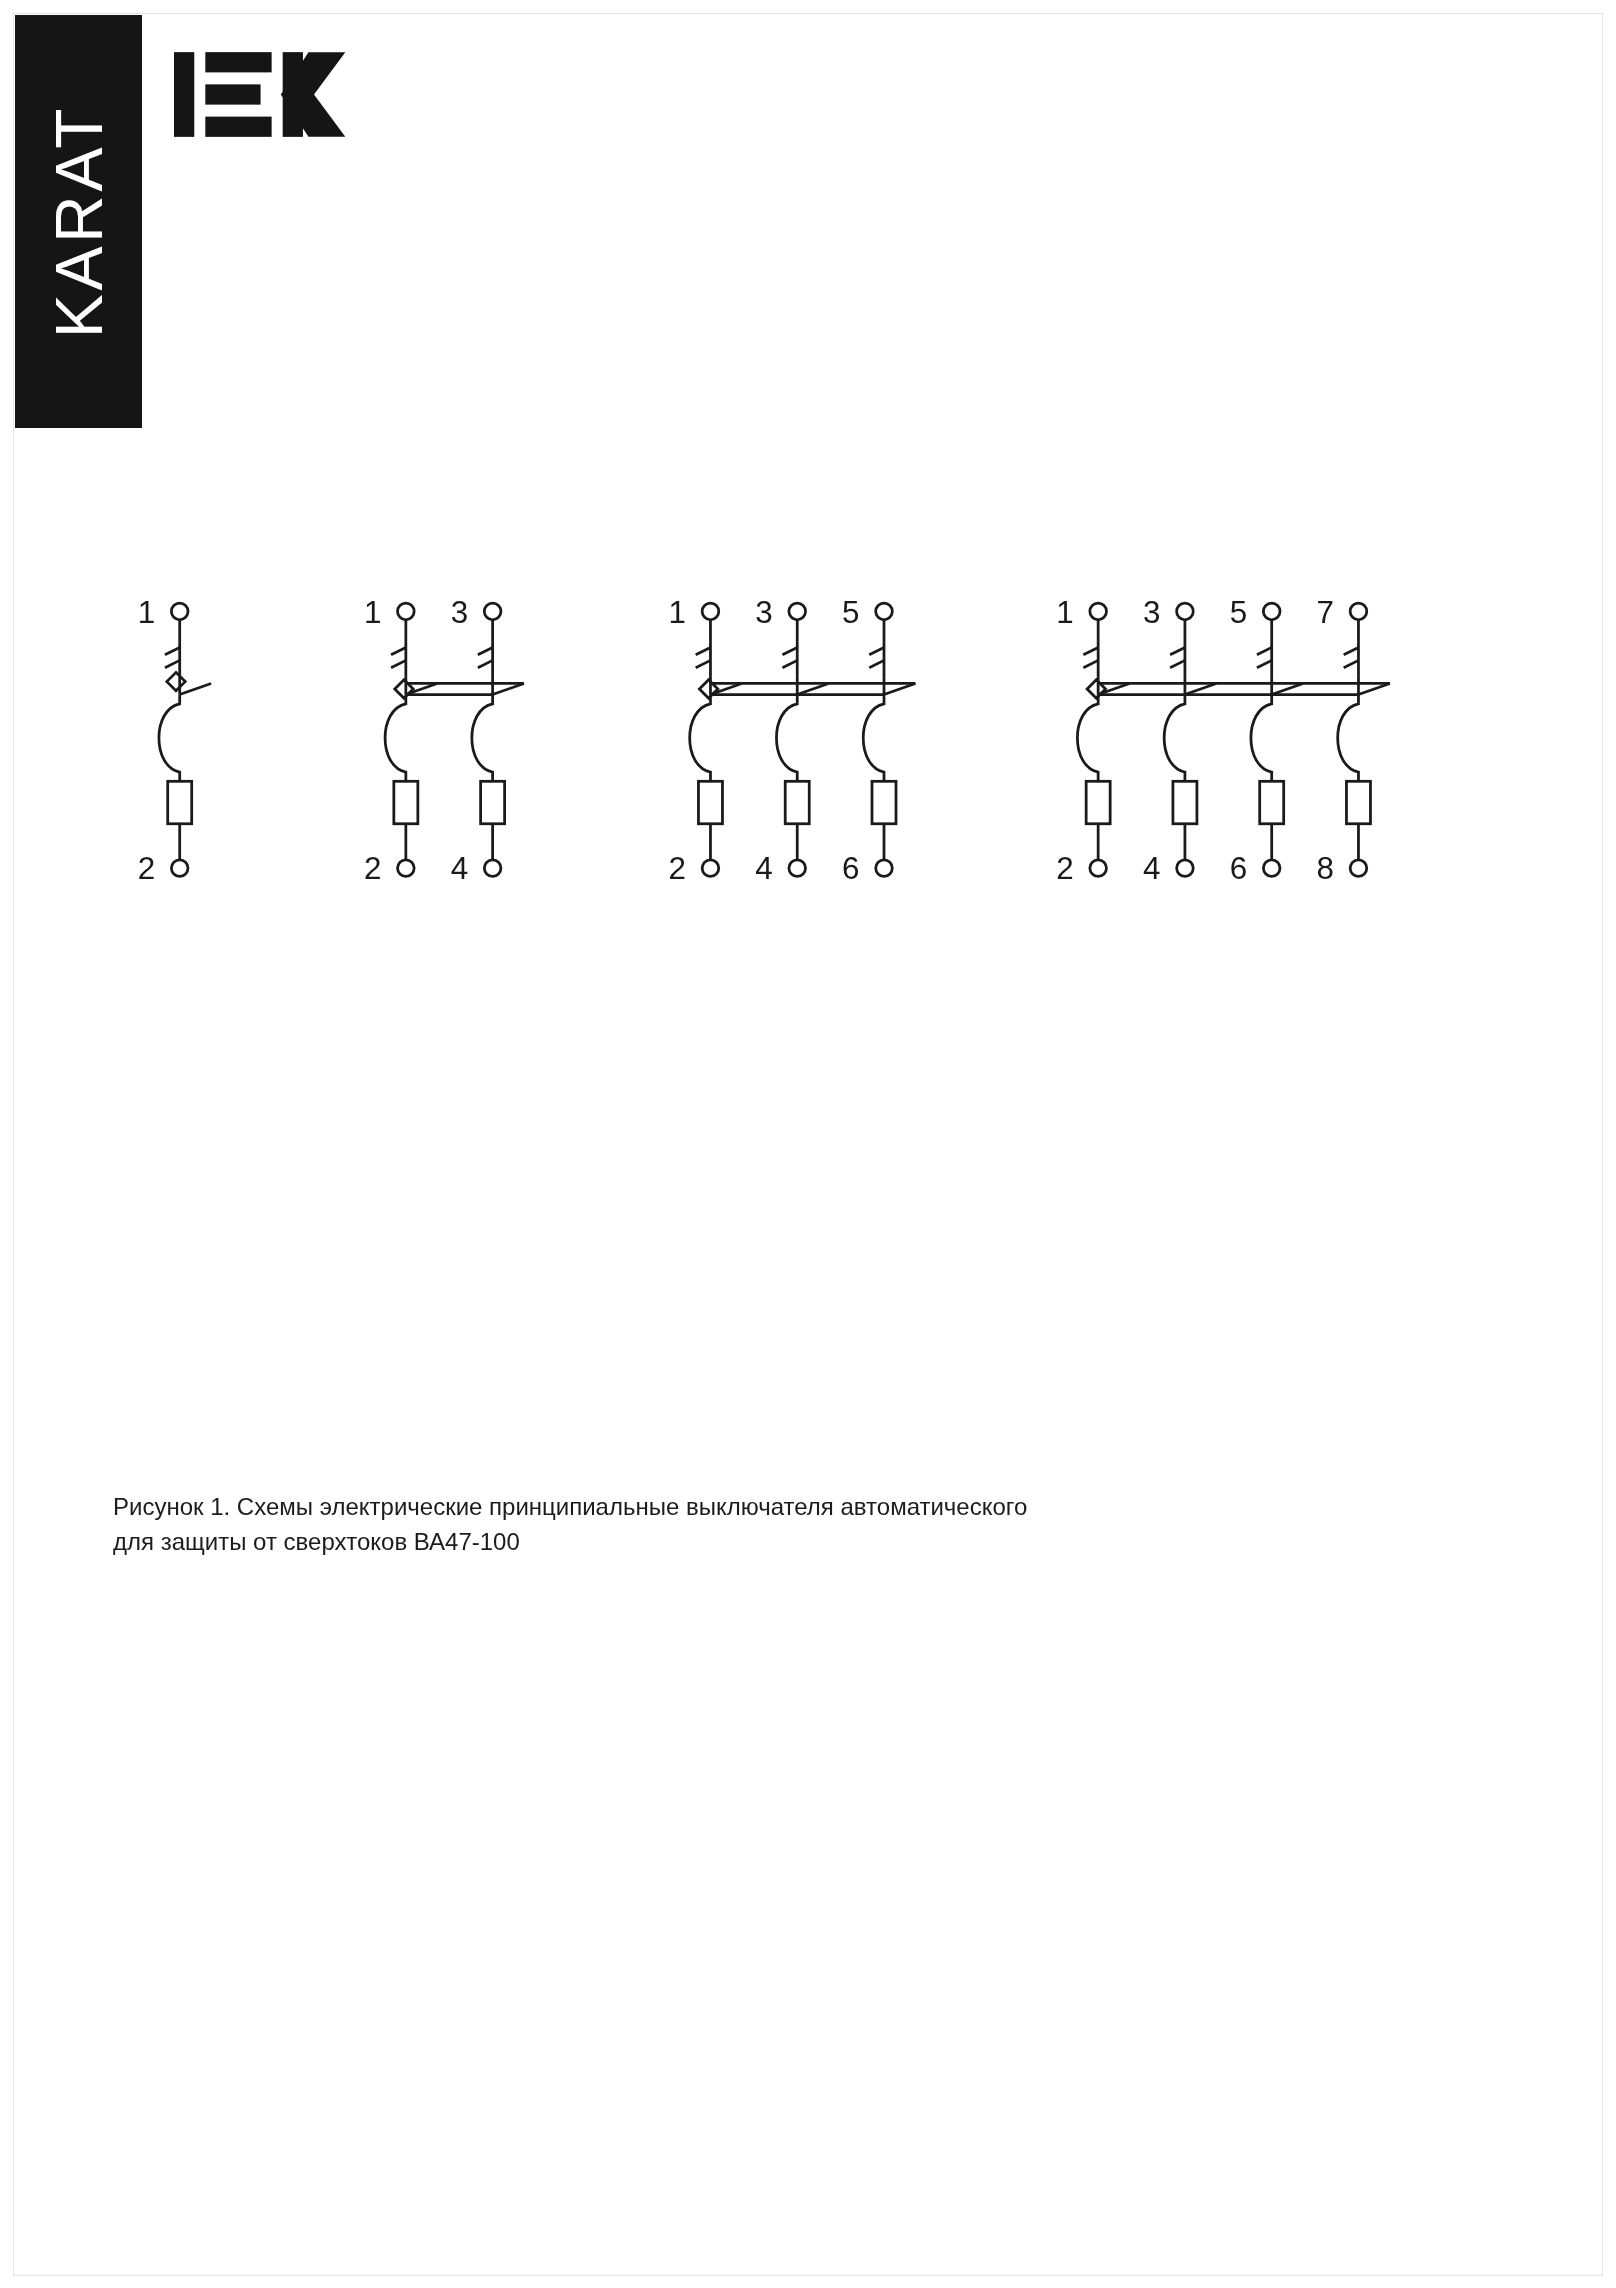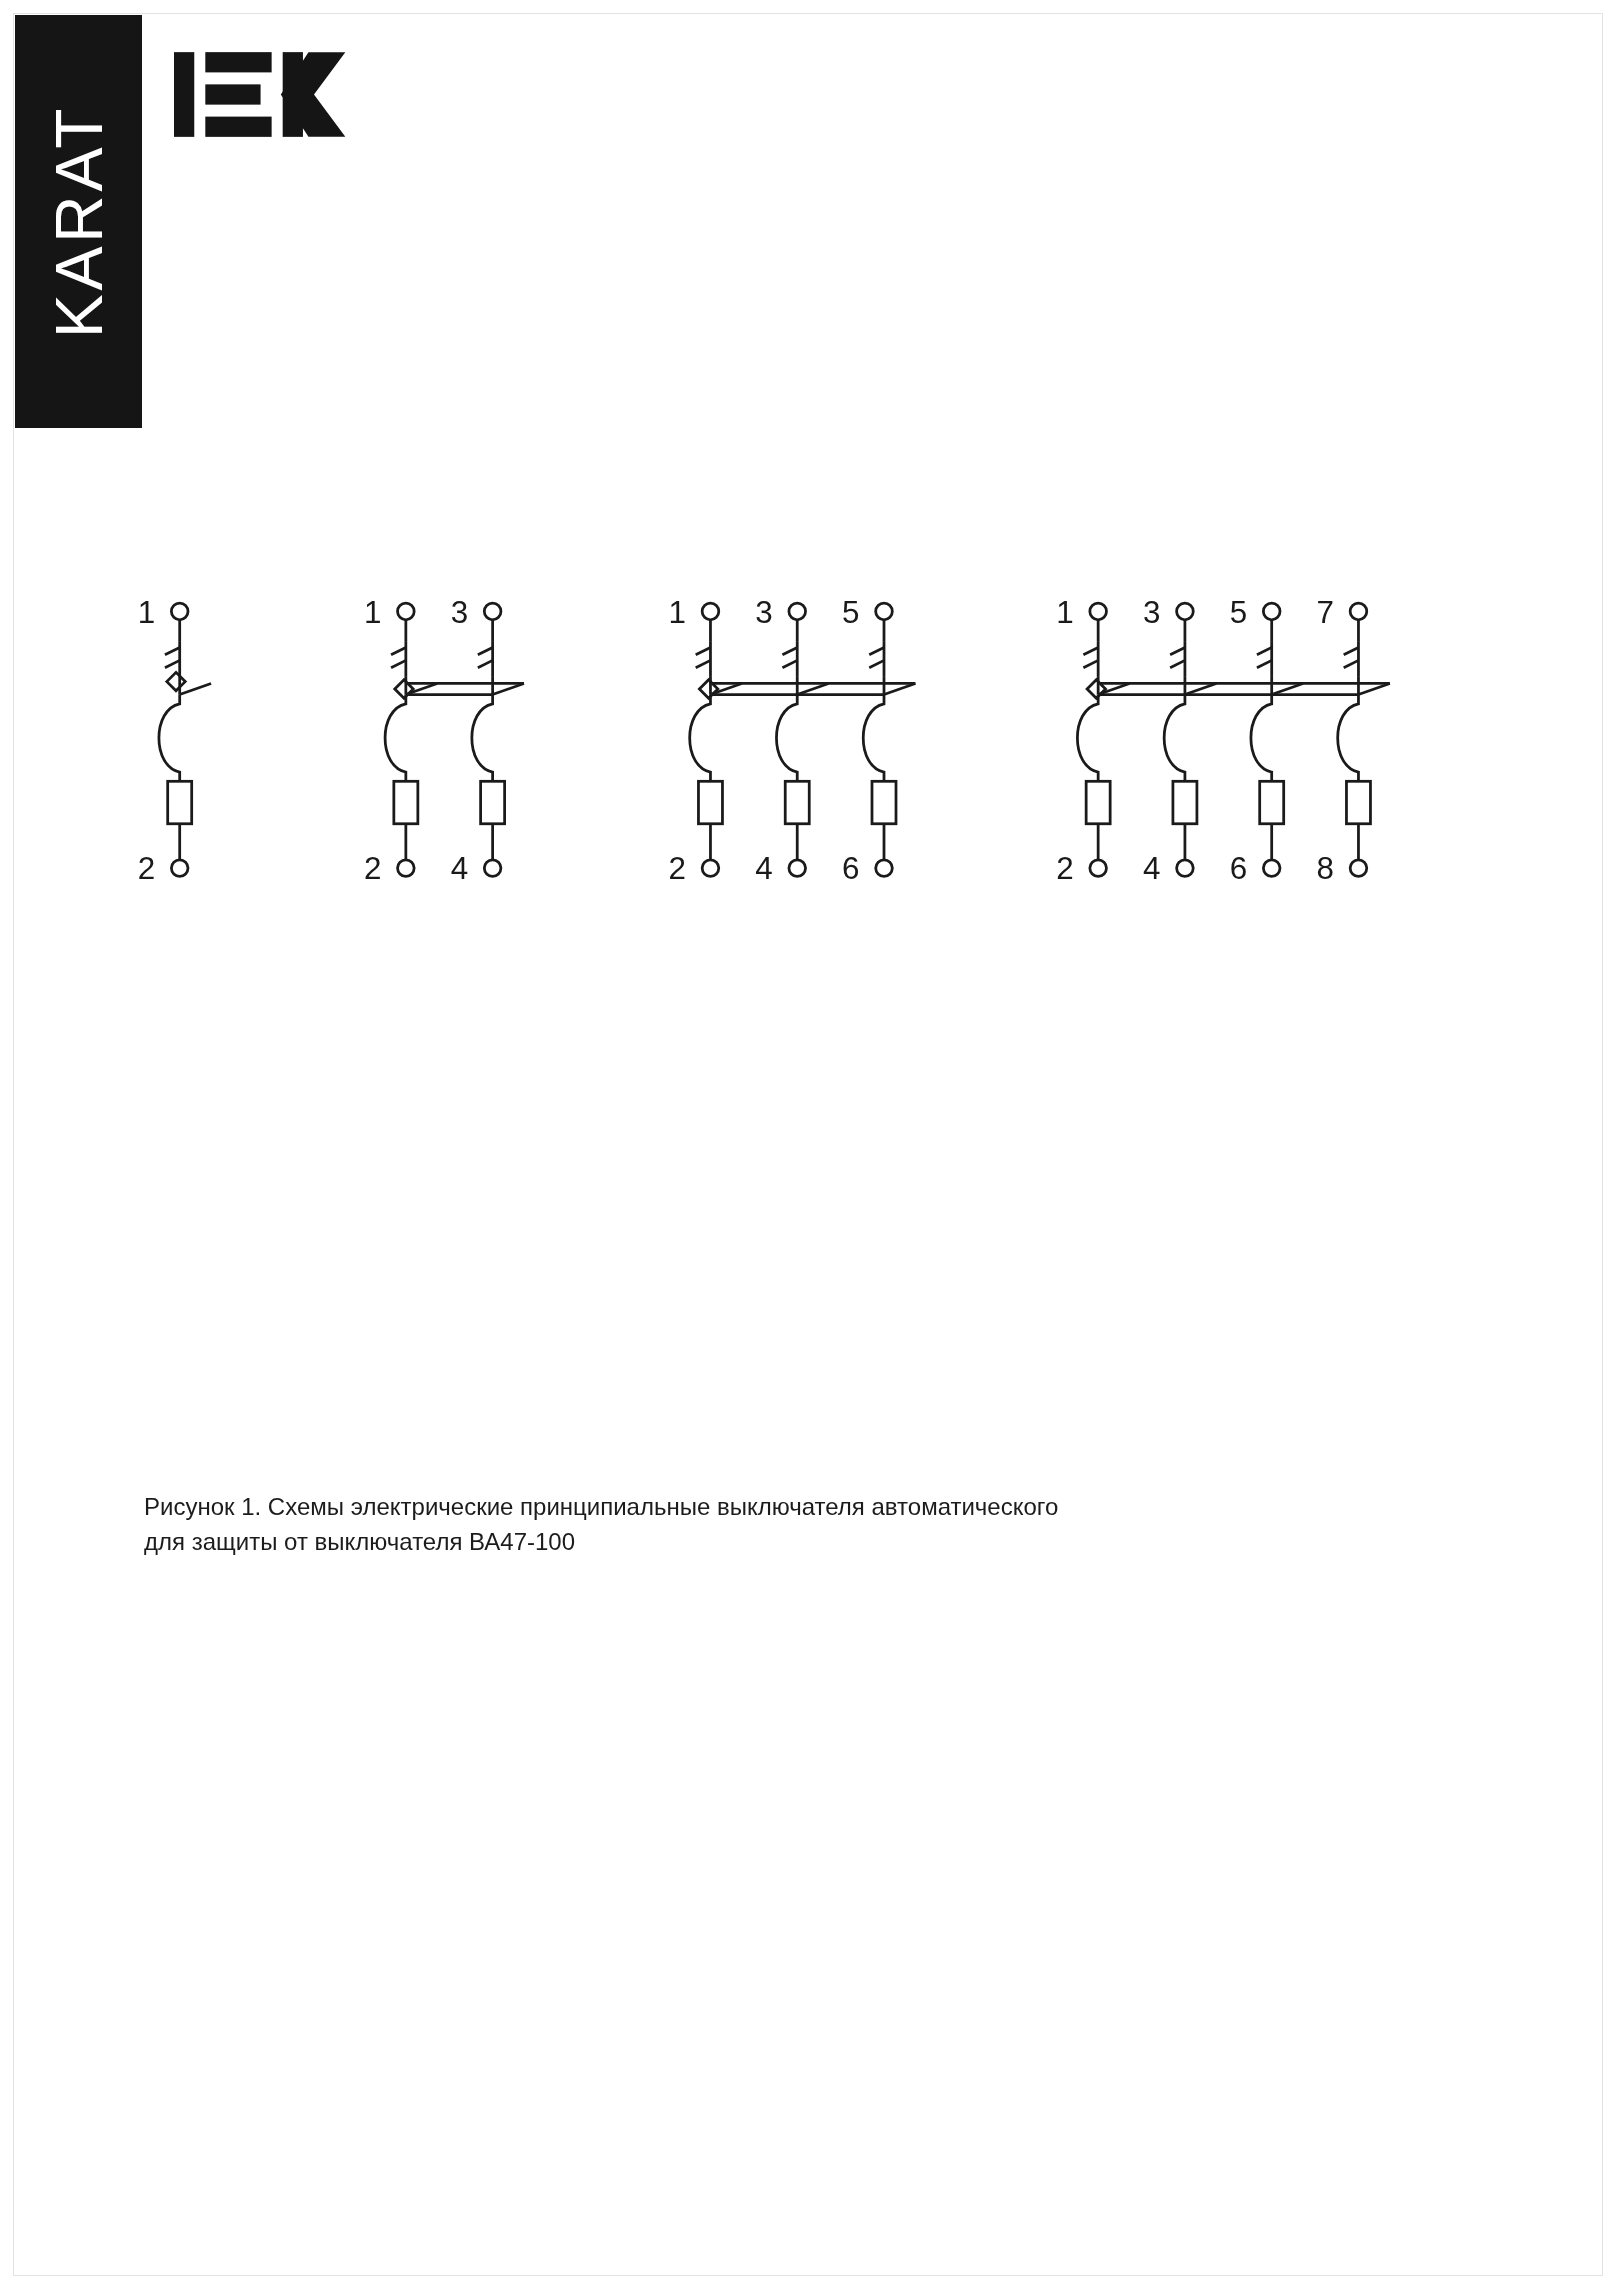--- a/index.html
+++ b/index.html
@@ -85,21 +85,21 @@
   .caption {
     position: absolute;
     left: 113px;
     top: 1489px;
     width: 1108px;
     font-size: 24px;
     line-height: 35px;
     color: #1c1c1c;
     font-family: "Liberation Sans", sans-serif;
   }
-  .caption .line { display: block; white-space: pre; margin-left: 31px; }
+  .caption .line { display: block; white-space: pre; }
 </style>
 </head>
 <body>
 
 <div class="page">
   <div class="page-border"></div>
 
   <div class="brand-tab">
     <div class="vtext">KARAT</div>
   </div>
@@ -286,16 +286,16 @@
           <line x1="1372" y1="252" x2="1372" y2="291" stroke="#1a1a1a" stroke-width="3" stroke-linecap="butt"></line>
           <circle cx="1372" cy="300" r="9" fill="#ffffff" stroke="#1a1a1a" stroke-width="3" stroke-linecap="butt"></circle>
           <text x="1336" y="34" fill="#1a1a1a" font-size="34" font-family="&quot;Liberation Sans&quot;, sans-serif" text-anchor="middle" stroke-linecap="butt">7</text>
           <text x="1336" y="312" fill="#1a1a1a" font-size="34" font-family="&quot;Liberation Sans&quot;, sans-serif" text-anchor="middle" stroke-linecap="butt">8</text>
         </g>
       </svg>
   </div>
 
   <div class="caption">
     <span class="line">Рисунок 1. Схемы электрические принципиальные выключателя автоматического</span>
-    <span class="line">для защиты от выключателя ВА47-100</span>
+    <span class="line">для защиты от сверхтоков ВА47-100</span>
   </div>
 </div>
 
 
 </body></html>

